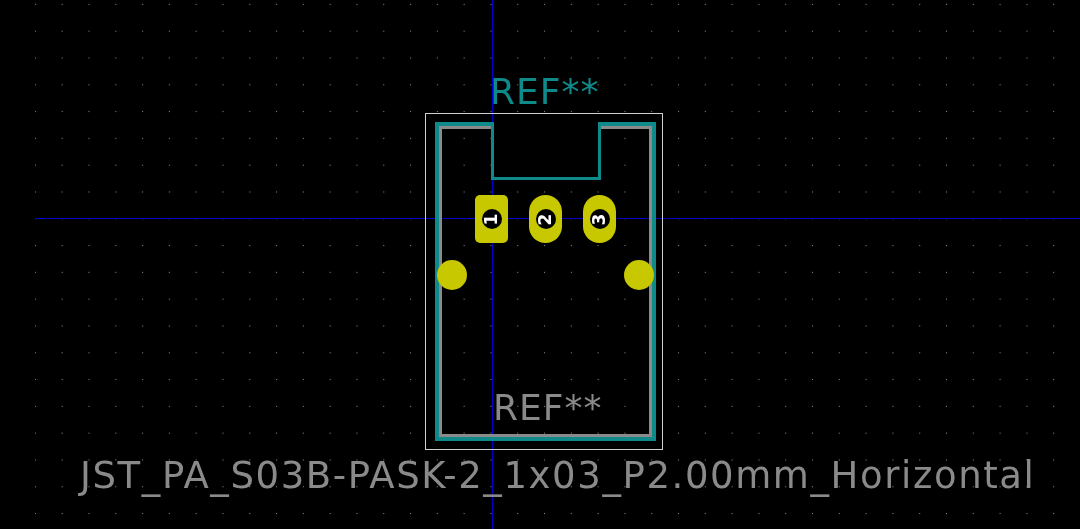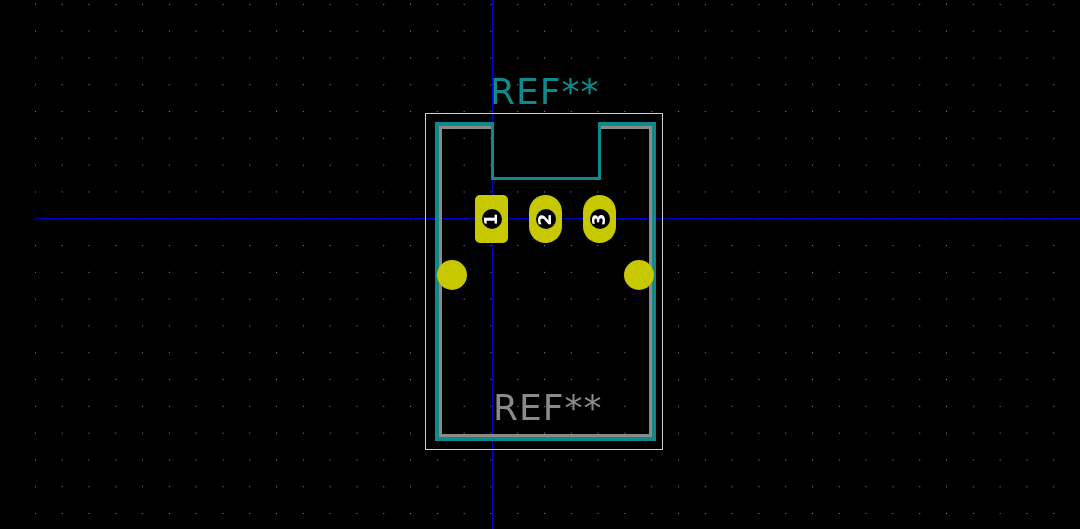--- a/index.html
+++ b/index.html
@@ -53,13 +53,14 @@
   </div>
   <div class="pad pad-oval pad-3">
     <div class="hole"></div>
     <span class="pad-num">3</span>
   </div>
 
   <div class="mount mount-l"></div>
   <div class="mount mount-r"></div>
 
   <div class="ref-bot">REF**</div>
+  <div class="value">JST_PA_S03B-PASK-2_1x03_P2.00mm_Horizontal</div>
 </div>
 
 </body></html>

